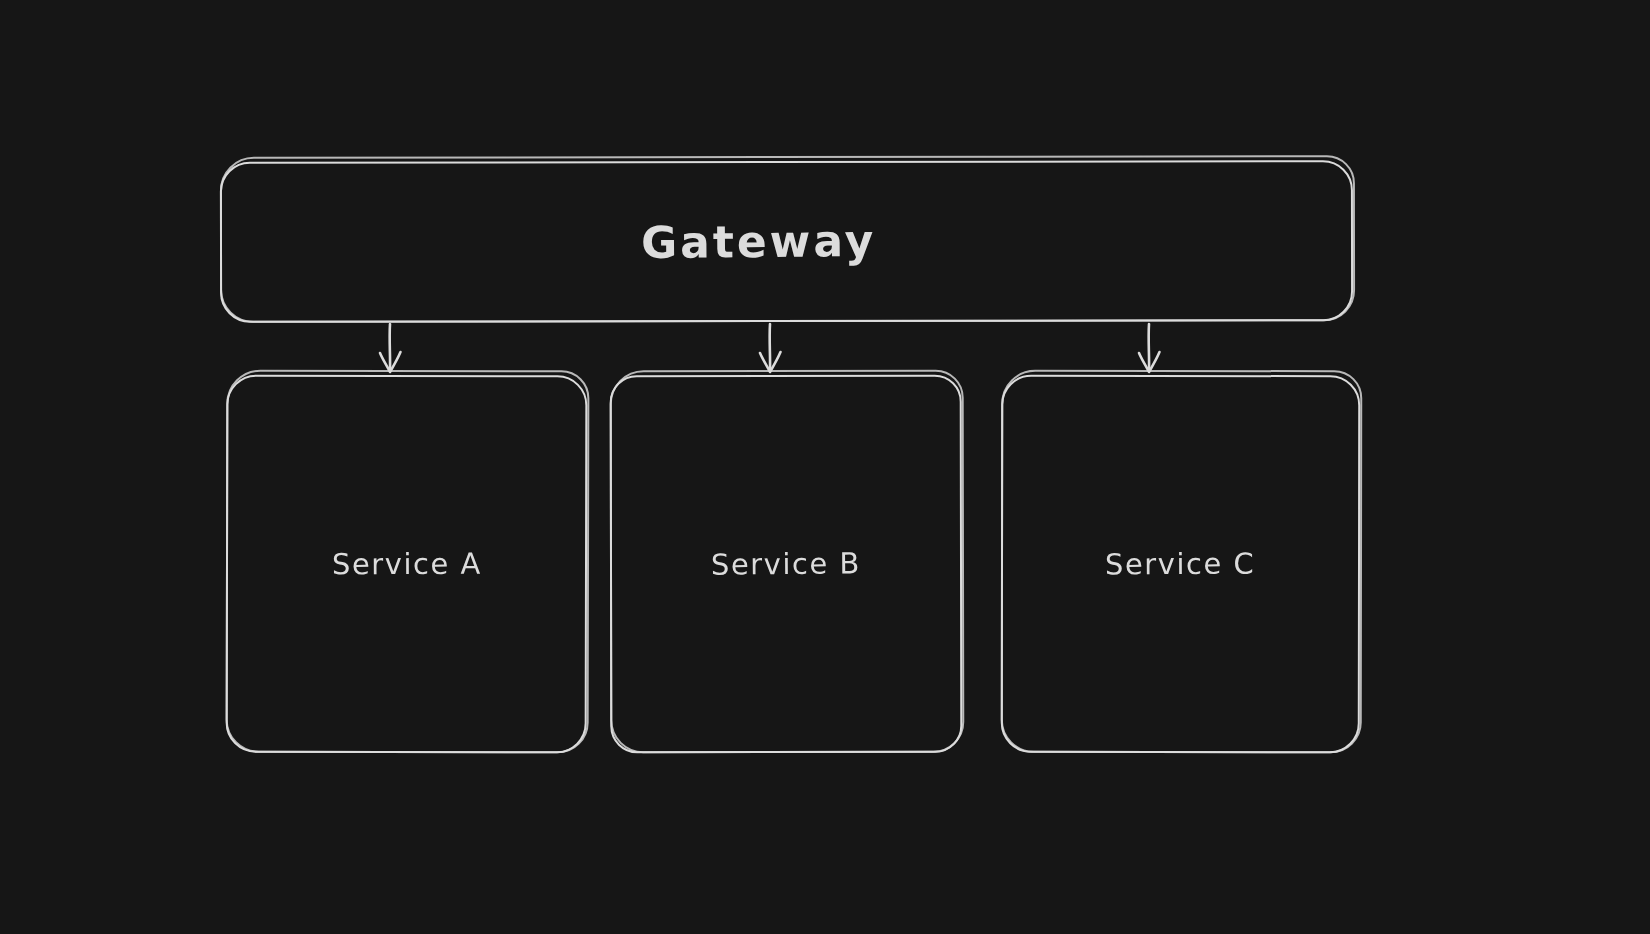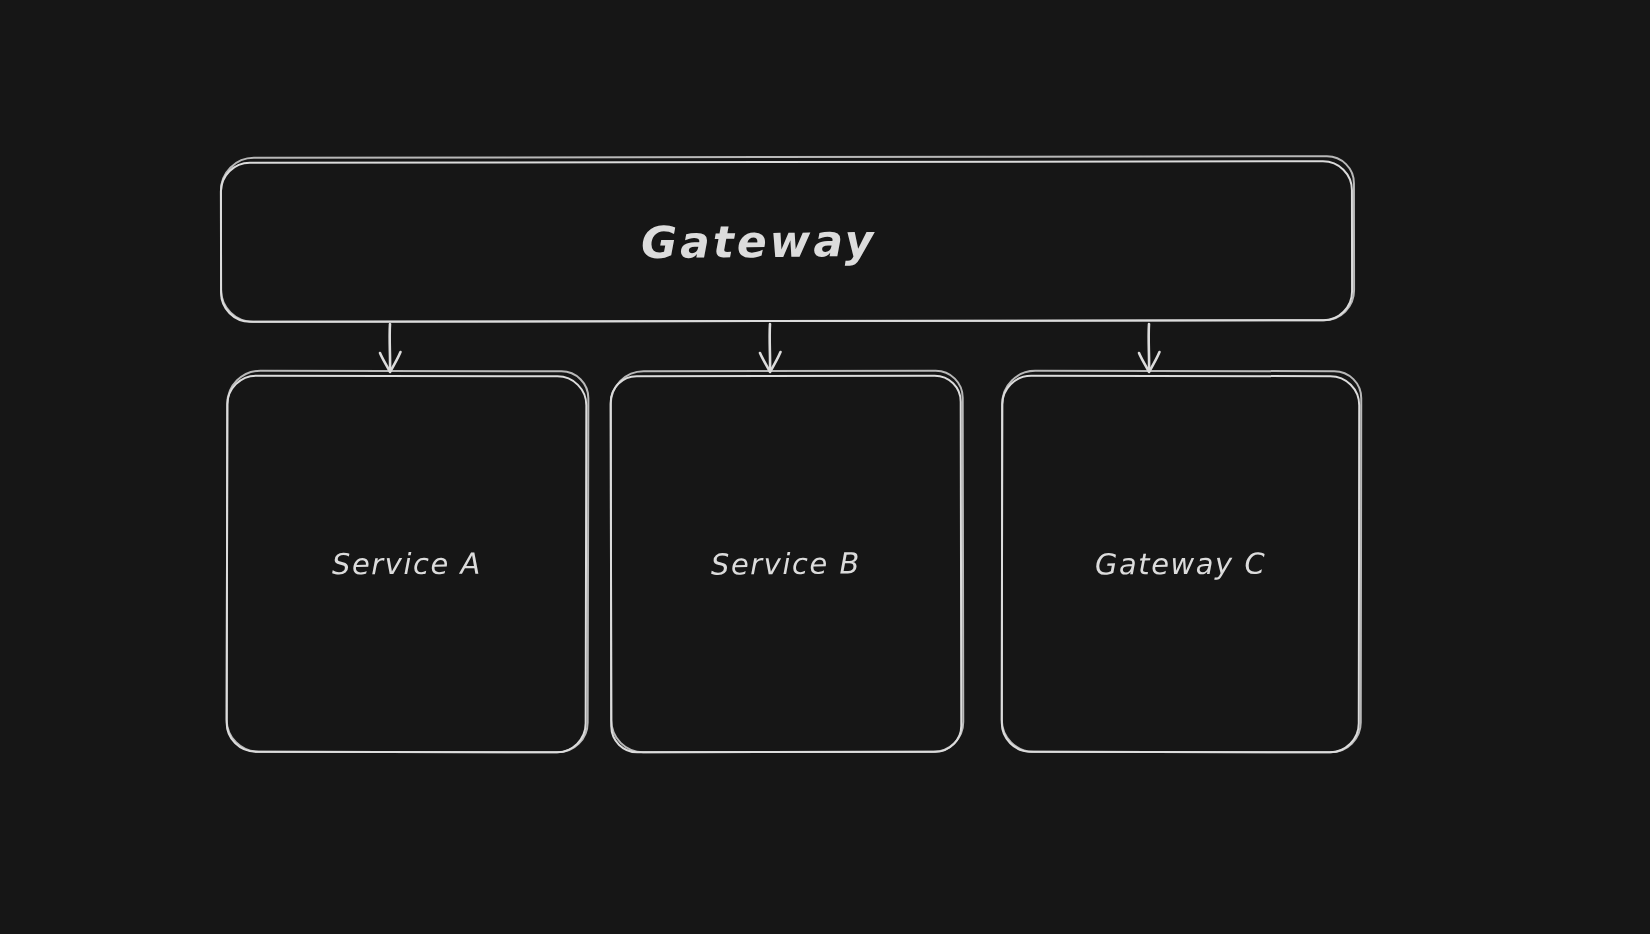--- a/index.html
+++ b/index.html
@@ -12,21 +12,20 @@
     width: 100%; height: 100%;
     background: var(--background);
     font-family: "DejaVu Sans", sans-serif;
     overflow: hidden;
   }
   .canvas {
     position: relative;
     width: 1650px;
     height: 934px;
     background: var(--background);
-    font-style: italic;
   }
   
   .node {
     position: absolute;
     border: 2.6px solid var(--stroke);
     border-radius: 30px;
     display: flex;
     align-items: center;
     justify-content: center;
     background: transparent;
@@ -111,16 +110,16 @@
 
   <div class="node node-service-a">
     <span class="node-label service-label">Service A</span>
   </div>
 
   <div class="node node-service-b">
     <span class="node-label service-label">Service B</span>
   </div>
 
   <div class="node node-service-c">
-    <span class="node-label service-label">Gateway C</span>
+    <span class="node-label service-label">Service C</span>
   </div>
 
 </div>
 
 </body></html>

